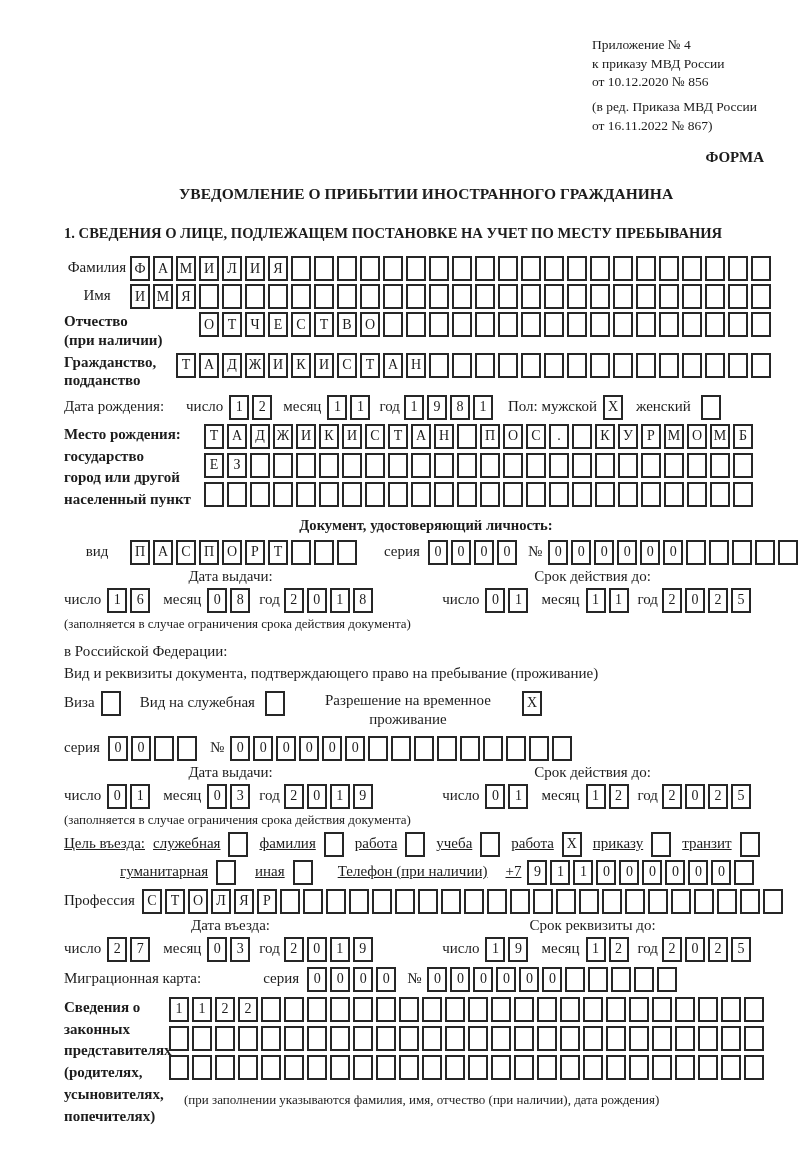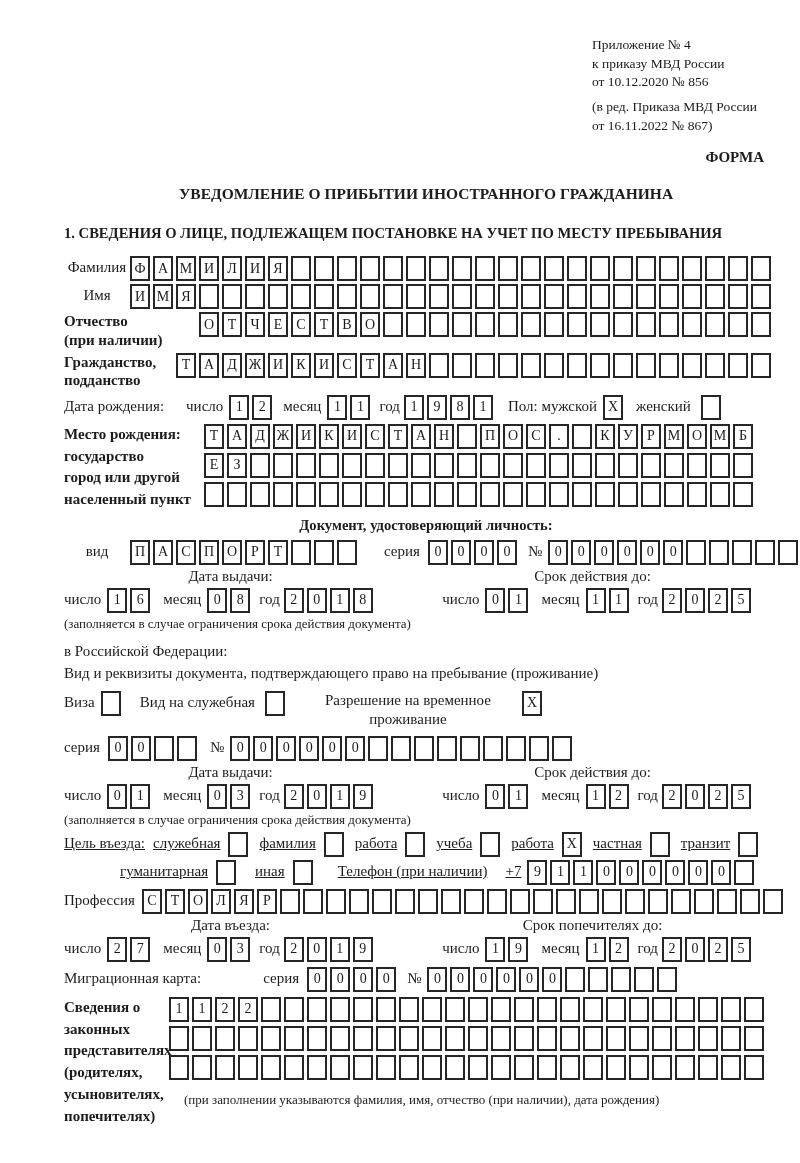--- a/index.html
+++ b/index.html
@@ -522,21 +522,21 @@
       <span class="cell"></span>
     </div>
   <span class="lbl">учеба</span>
   <div class="boxes">
       <span class="cell"></span>
     </div>
   <span class="lbl">работа</span>
   <div class="boxes">
       <span class="cell">X</span>
     </div>
-  <span class="lbl">частная</span>
+  <span class="lbl">приказу</span>
   <div class="boxes">
       <span class="cell"></span>
     </div>
   <span class="lbl">транзит</span>
   <div class="boxes">
       <span class="cell"></span>
     </div>
 </div>
 
 <div class="row purpose" style="padding-left:56px;margin-top:3px;">
@@ -593,21 +593,21 @@
       <span class="cell"></span>
       <span class="cell"></span>
       <span class="cell"></span>
       <span class="cell"></span>
       <span class="cell"></span>
     </div>
 </div>
 
 <div class="dhead">
   <span class="h1">Дата въезда:</span>
-  <span class="h2">Срок попечителях до:</span>
+  <span class="h2">Срок реквизиты до:</span>
 </div>
 <div class="dates">
   <div class="dgroup">
     <span class="lbl">число</span>
     <div class="boxes">
         <span class="cell">2</span>
         <span class="cell">7</span>
       </div>
     <span class="lbl" style="margin:0 6px 0 10px;">месяц</span>
     <div class="boxes">

